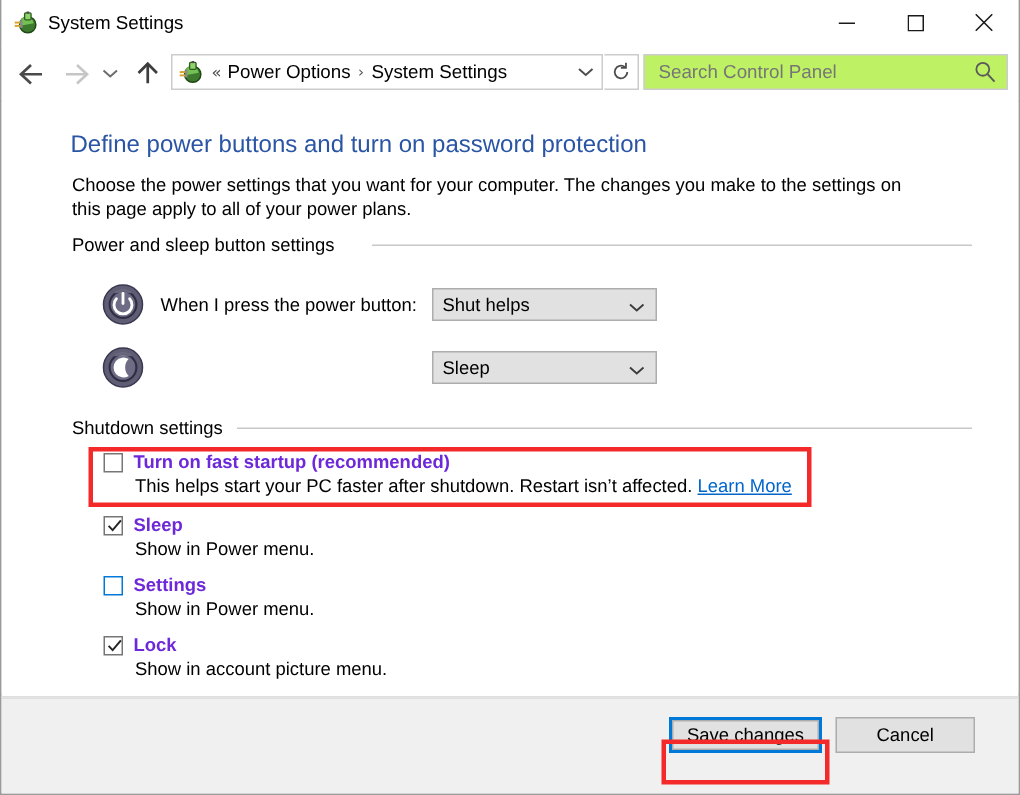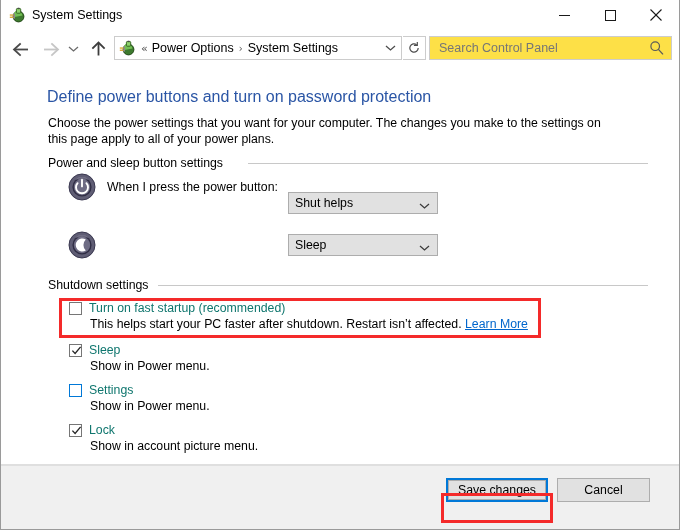--- a/index.html
+++ b/index.html
@@ -92,21 +92,21 @@
     position: absolute; left: 402px; top: 36px;
     width: 23px; height: 24px;
     border: 1px solid #cccccc; border-left: none;
     background: #ffffff;
     display: flex; align-items: center; justify-content: center;
   }
   #searchbox {
     position: absolute; left: 428px; top: 36px;
     width: 243px; height: 24px;
     border: 1px solid #cccccc;
-    background: #fde047;
+    background: #bef264;
     display: flex; align-items: center;
   }
   #search-input {
     border: none; outline: none; background: transparent;
     font-family: "Liberation Sans", sans-serif;
     font-size: 12.5px; color: #767676;
     margin-left: 7px; width: 205px;
   }
   #search-input::placeholder { color: #767676; opacity: 1; }
   #search-icon {
@@ -147,21 +147,21 @@
   }
   #grp-power { top: 88px; gap: 16px; }
   #grp-shutdown { top: 210px; }
 
   
   .prow {
     position: absolute; left: 67px;
     height: 30px;
     display: flex; align-items: center;
   }
-  #prow-power { top: 104px; }
+  #prow-power { top: 120px; }
   #prow-sleep { top: 162px; }
   .pico { width: 28px; height: 28px; flex: 0 0 28px; }
   .plabel {
     font-size: 12.3px; color: #000000;
     margin-left: 11px; white-space: nowrap;
   }
   .pselect {
     position: absolute;
     left: 287px;
     width: 150px; height: 22px;
@@ -187,21 +187,21 @@
   .cbox {
     width: 13px; height: 13px; flex: 0 0 13px;
     border: 1px solid #767676;
     background: #ffffff;
     margin-top: 1px;
     position: relative;
   }
   .cbox.blue { border-color: #0078d7; }
   .cbox svg { position: absolute; left: 1px; top: 0px; }
   .cbtitle {
-    font-size: 12.3px; color: #0f766e; font-weight: normal;
+    font-size: 12.3px; color: #6d28d9; font-weight: bold;
     margin-left: 7px; white-space: nowrap;
   }
   .cbsub {
     font-size: 12.3px; color: #000000;
     margin-left: 21px; margin-top: 2px; white-space: nowrap;
   }
   .cbsub a { color: #0066cc; text-decoration: underline; }
 
   #cb-faststartup { top: 233px; }
   #cb-sleep { top: 275px; }

